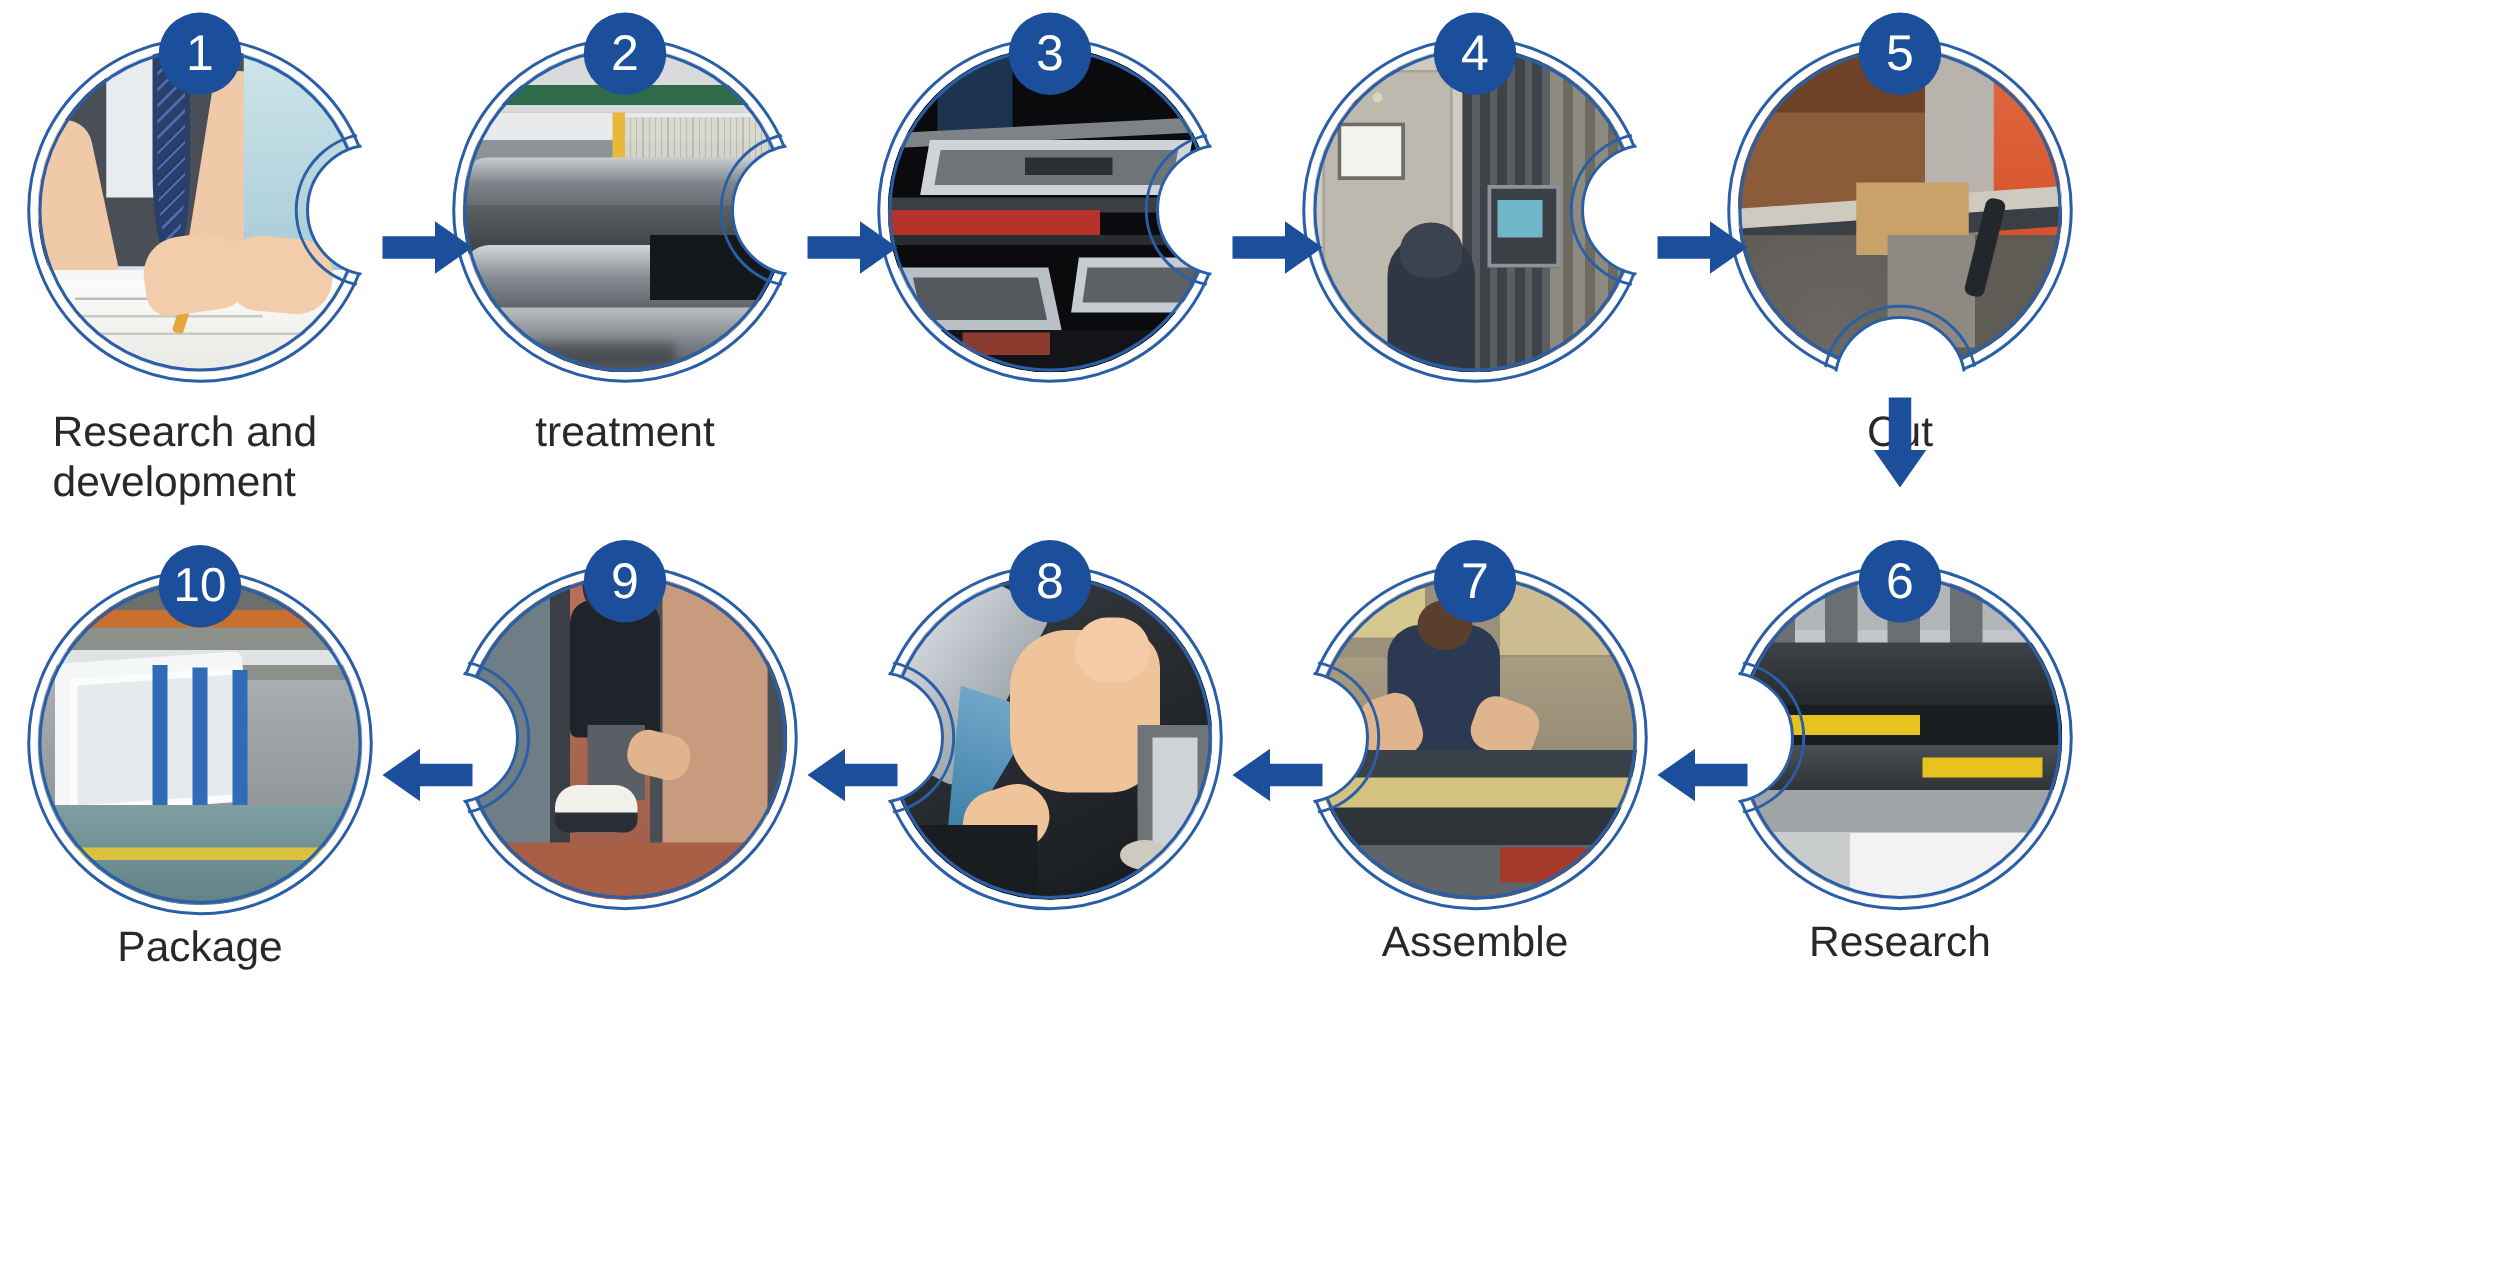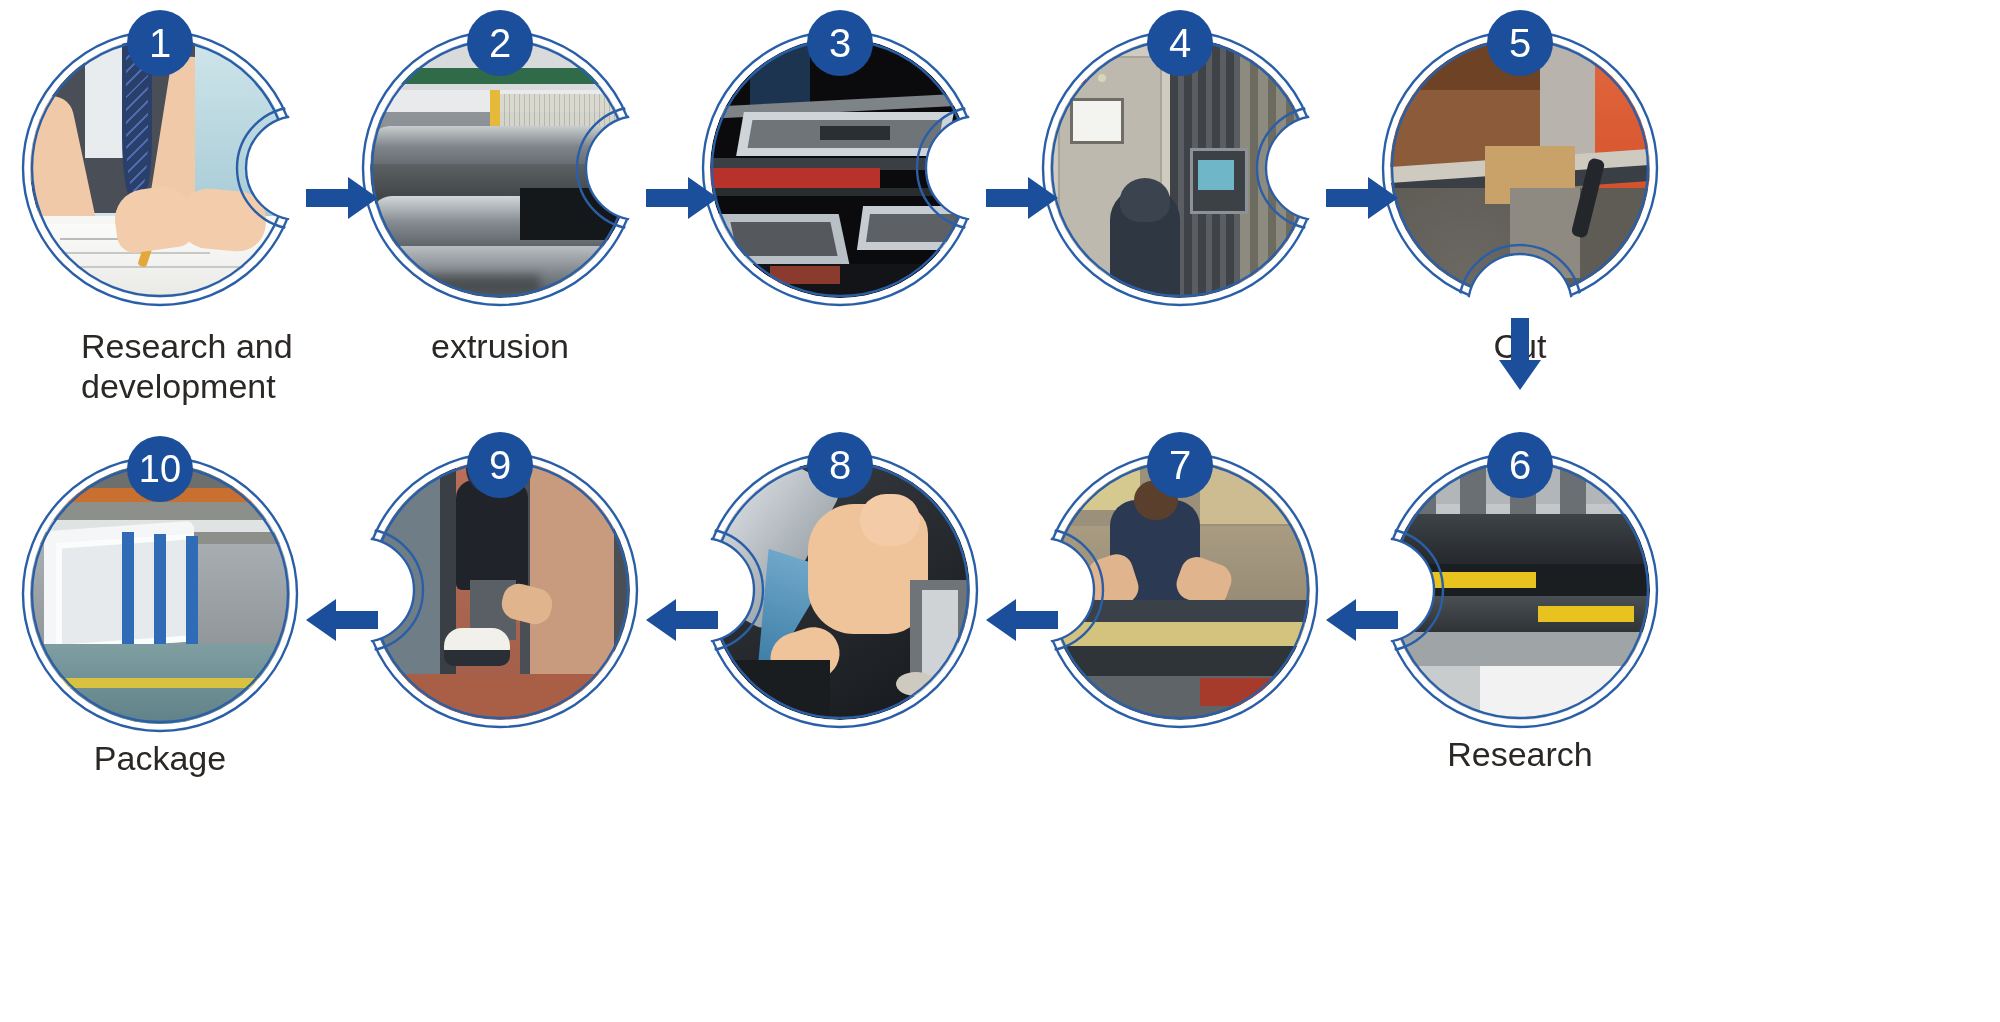--- a/index.html
+++ b/index.html
@@ -108,21 +108,21 @@
               <circle cx="140" cy="140" r="139"></circle>
             </clipPath>
           </defs>
           <g clip-path="url(#clip-1)">
             <circle cx="278" cy="140" r="61" fill="none" stroke="#2a5fa8" stroke-width="2.4"></circle>
             <circle cx="278" cy="140" r="52" fill="none" stroke="#2a5fa8" stroke-width="2.4"></circle>
           </g>
         </svg>
         <div class="badge">1</div>
       </div>
-      <div class="label left-align" style="top: 298px; margin-left: 39px;">
+      <div class="label left-align" style="top: 298px;">
         <div>Research and</div>
         <div>development</div>
       </div>
     </div>
     <div class="node" style="left: 360px; top: 28px;">
       <div class="circle-wrap">
         <div class="photo" style="mask-image: radial-gradient(52px at 268px 130px, transparent 52px, rgb(0, 0, 0) 53px);">
           <div class="inner">
             <div class="sc" style="background: linear-gradient(rgb(154, 160, 164) 0%, rgb(111, 118, 123) 100%);">
               <div class="b" style="left: 0px; top: 0px; width: 260px; height: 52px; background: rgb(216, 218, 219);"></div>
@@ -152,21 +152,21 @@
             </clipPath>
           </defs>
           <g clip-path="url(#clip-2)">
             <circle cx="278" cy="140" r="61" fill="none" stroke="#2a5fa8" stroke-width="2.4"></circle>
             <circle cx="278" cy="140" r="52" fill="none" stroke="#2a5fa8" stroke-width="2.4"></circle>
           </g>
         </svg>
         <div class="badge">2</div>
       </div>
       <div class="label" style="top: 298px;">
-        <div>extrusion</div>
+        <div>treatment</div>
       </div>
     </div>
     <div class="node" style="left: 700px; top: 28px;">
       <div class="circle-wrap">
         <div class="photo" style="mask-image: radial-gradient(52px at 268px 130px, transparent 52px, rgb(0, 0, 0) 53px);">
           <div class="inner">
             <div class="sc" style="background: rgb(11, 11, 13);">
               <div class="b" style="left: 40px; top: 0px; width: 60px; height: 70px; background: rgb(29, 52, 80);"></div>
               <div class="b" style="left: 10px; top: 62px; width: 240px; height: 12px; background: rgb(125, 131, 135); transform: rotate(-3deg);"></div>
               <div class="b" style="left: 30px; top: 74px; width: 210px; height: 44px; background: rgb(207, 212, 216); transform: skewX(-10deg);"></div>
@@ -426,20 +426,23 @@
               <circle cx="140" cy="140" r="139"></circle>
             </clipPath>
           </defs>
           <g clip-path="url(#clip-7)">
             <circle cx="2" cy="140" r="61" fill="none" stroke="#2a5fa8" stroke-width="2.4"></circle>
             <circle cx="2" cy="140" r="52" fill="none" stroke="#2a5fa8" stroke-width="2.4"></circle>
           </g>
         </svg>
         <div class="badge">7</div>
       </div>
+      <div class="label" style="top: 284px;">
+        <div>Assemble</div>
+      </div>
     </div>
     <div class="node" style="left: 1380px; top: 450px;">
       <div class="circle-wrap">
         <div class="photo" style="mask-image: radial-gradient(52px at -8px 130px, transparent 52px, rgb(0, 0, 0) 53px);">
           <div class="inner">
             <div class="sc" style="background: linear-gradient(rgb(207, 210, 212), rgb(143, 148, 151));">
               <div class="b" style="left: 0px; top: 0px; width: 260px; height: 44px; background: rgb(178, 182, 185);"></div>
               <div class="b" style="left: 20px; top: 0px; width: 26px; height: 56px; background: rgb(106, 111, 115);"></div>
               <div class="b" style="left: 70px; top: 0px; width: 26px; height: 56px; background: rgb(106, 111, 115);"></div>
               <div class="b" style="left: 120px; top: 0px; width: 26px; height: 56px; background: rgb(106, 111, 115);"></div>

